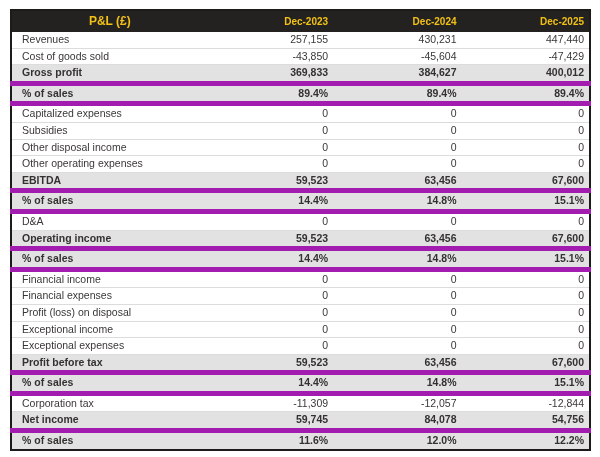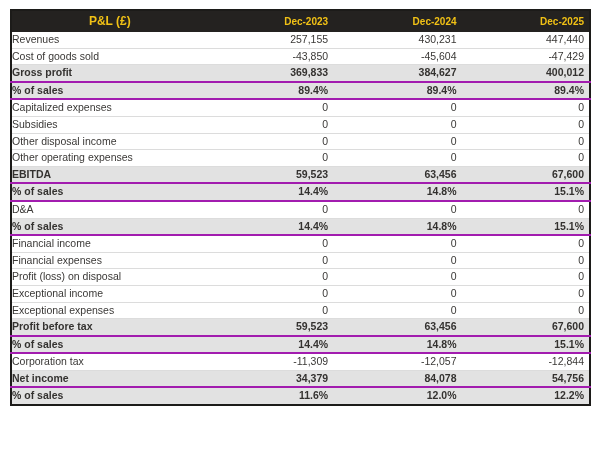--- a/index.html
+++ b/index.html
@@ -46,28 +46,28 @@
   tbody td {
     font-size: 10.5px;
     color: #3a3836;
     height: 15.6px;
     line-height: 15.6px;
     border-bottom: 1px solid #dcdcdc;
     white-space: nowrap;
     overflow: hidden;
     background: #ffffff;
   }
-  td.c-label { text-align: left;  padding: 0 2px 0 0; }
+  td.c-label { text-align: left;  padding: 0 2px 0 10px; }
   td.c-num   { text-align: right; padding: 0 5px 0 2px; }
 
   tbody tr.hl td {
     background: #e2e2e2;
     font-weight: 700;
     color: #343230;
-    border-bottom: 2px solid #a21caf;
+    border-bottom: 5px solid #a21caf;
   }
   tbody tr:last-child td { border-bottom: none; }
 </style>
 </head>
 <body>
 
 <div class="stage">
   <table class="pnl">
     <colgroup>
       <col class="c0">
@@ -144,20 +144,26 @@
     <td class="c-num">14.8%</td>
     <td class="c-num">15.1%</td>
   </tr>
         <tr>
     <td class="c-label">D&amp;A</td>
     <td class="c-num">0</td>
     <td class="c-num">0</td>
     <td class="c-num">0</td>
   </tr>
         <tr class="hl">
+    <td class="c-label">Operating income</td>
+    <td class="c-num">59,523</td>
+    <td class="c-num">63,456</td>
+    <td class="c-num">67,600</td>
+  </tr>
+        <tr class="hl">
     <td class="c-label">% of sales</td>
     <td class="c-num">14.4%</td>
     <td class="c-num">14.8%</td>
     <td class="c-num">15.1%</td>
   </tr>
         <tr>
     <td class="c-label">Financial income</td>
     <td class="c-num">0</td>
     <td class="c-num">0</td>
     <td class="c-num">0</td>
@@ -199,21 +205,21 @@
     <td class="c-num">15.1%</td>
   </tr>
         <tr>
     <td class="c-label">Corporation tax</td>
     <td class="c-num">-11,309</td>
     <td class="c-num">-12,057</td>
     <td class="c-num">-12,844</td>
   </tr>
         <tr class="hl">
     <td class="c-label">Net income</td>
-    <td class="c-num">34,379</td>
+    <td class="c-num">59,745</td>
     <td class="c-num">84,078</td>
     <td class="c-num">54,756</td>
   </tr>
         <tr class="hl">
     <td class="c-label">% of sales</td>
     <td class="c-num">11.6%</td>
     <td class="c-num">12.0%</td>
     <td class="c-num">12.2%</td>
   </tr>
       </tbody>

